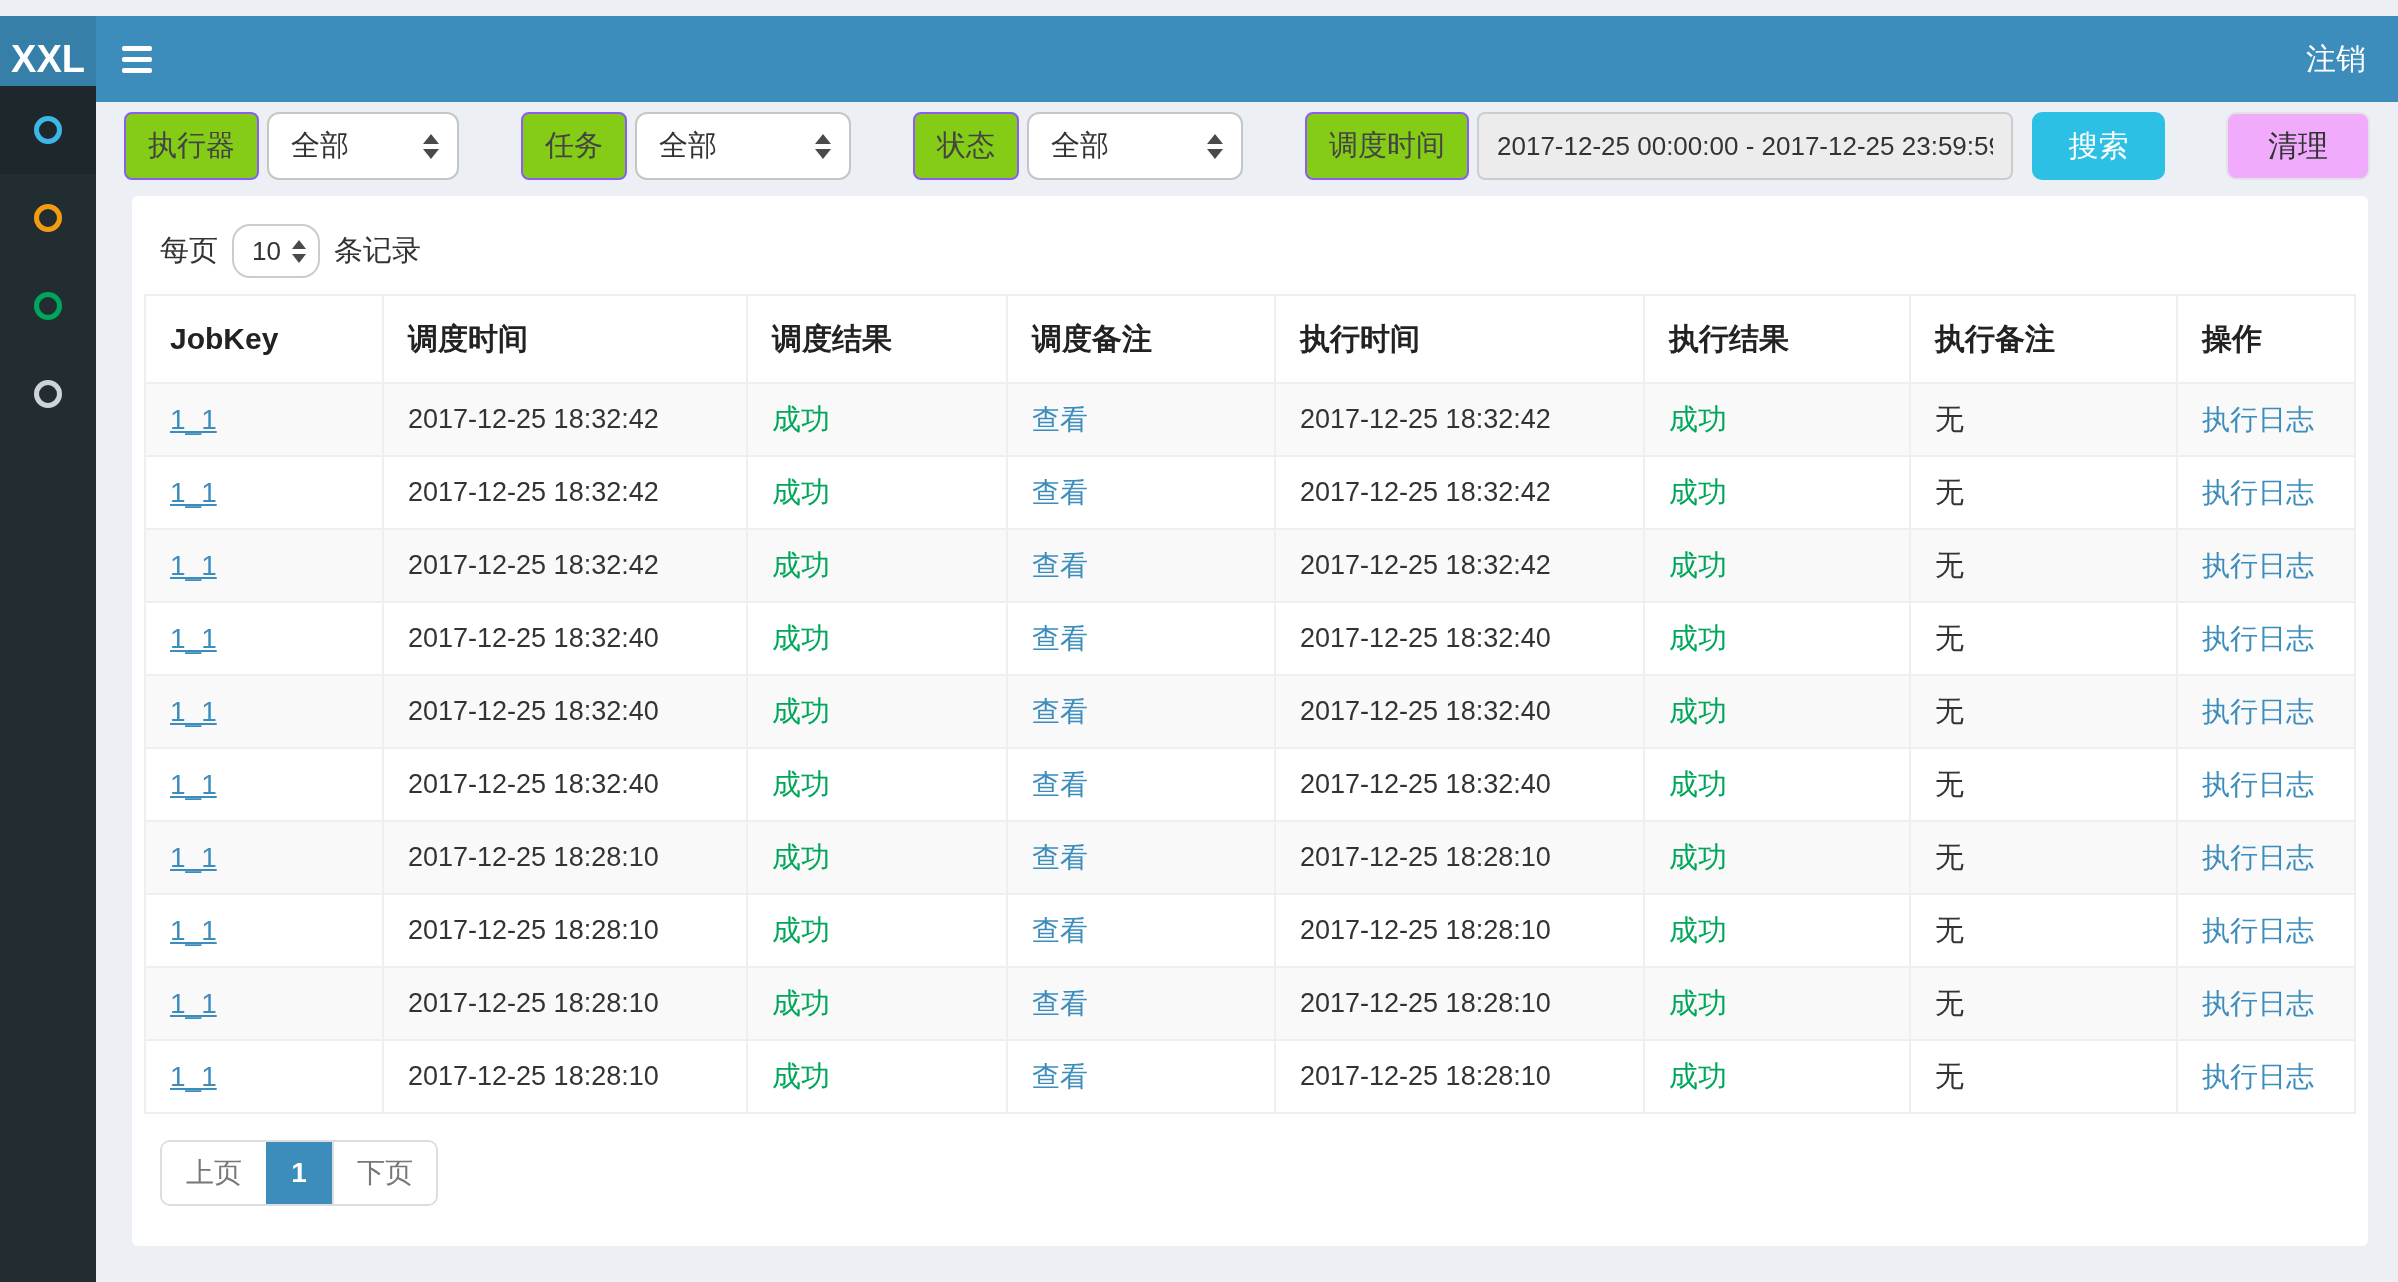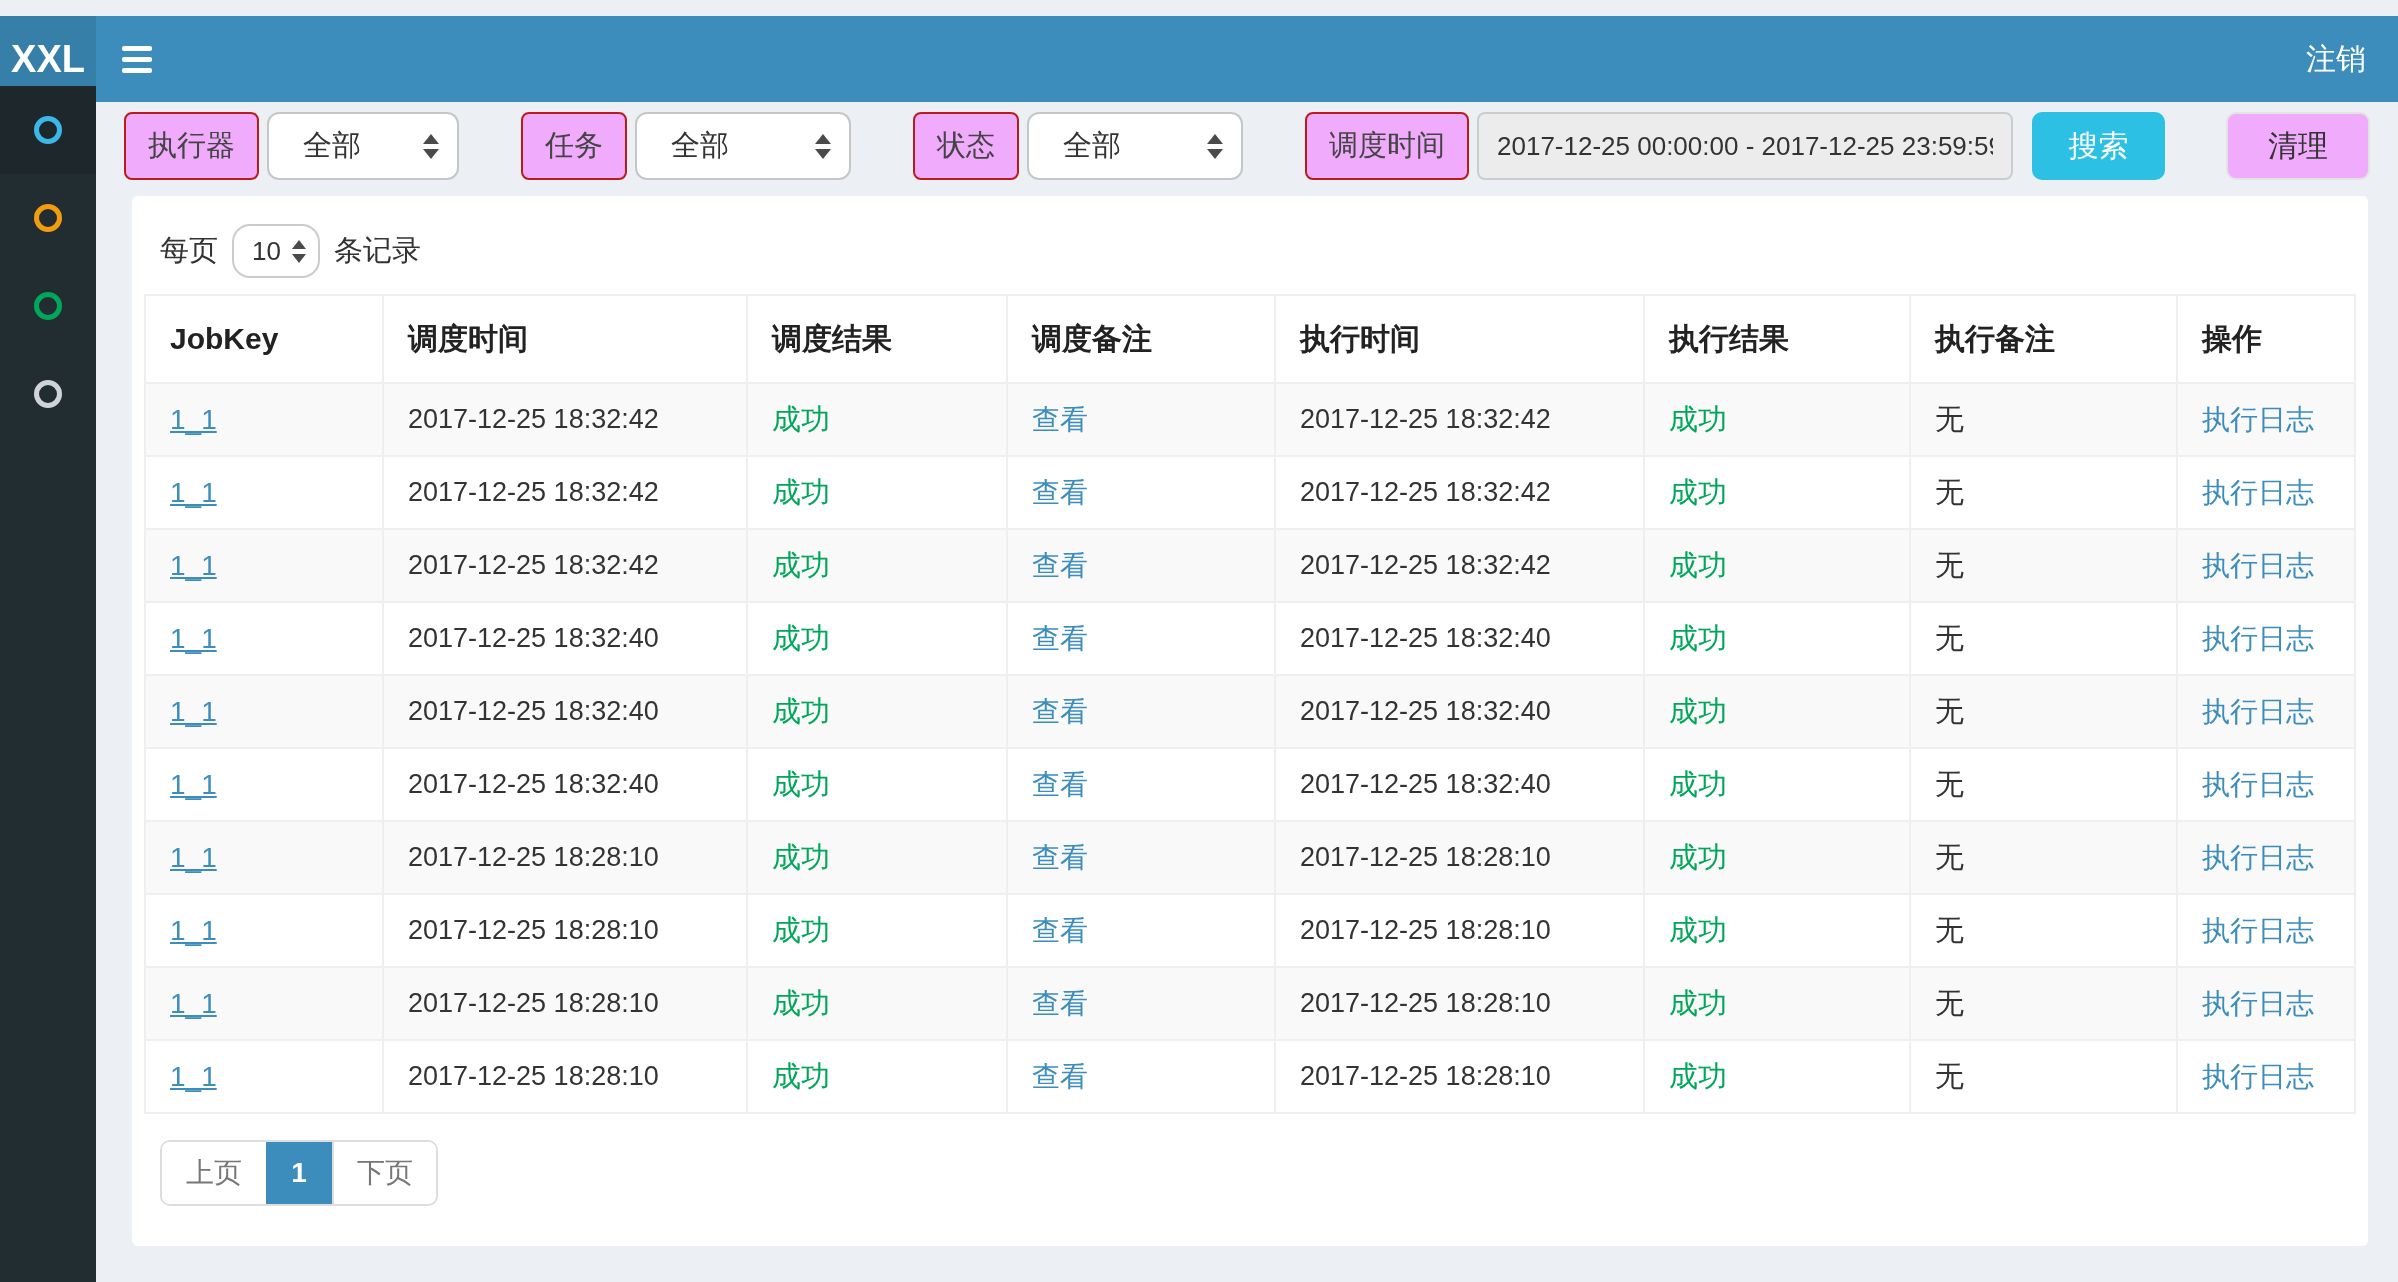--- a/index.html
+++ b/index.html
@@ -28,26 +28,26 @@
   .content { position:absolute; top:86px; left:96px; width:2302px; height:1196px; padding:26px 28px 0 28px; }
 
   .page-header { padding:8px 0 26px 0; }
   .page-title { font-size:42px; font-weight:600; color:#2f2f2f; display:inline; }
   .page-subtitle { font-size:28px; color:#8a8a8a; display:inline; margin-left:14px; font-weight:400; }
 
   
   .filters { display:flex; align-items:center; height:68px; margin-bottom:16px; }
   .fgroup { display:flex; align-items:center; }
   .addon {
-    height:68px; background:#f0abfc; border:2px solid #b91c1c; border-radius:8px;
+    height:68px; background:#84cc16; border:2px solid #8b5cf6; border-radius:8px;
     display:flex; align-items:center; padding:0 22px; font-size:29px; color:#444; white-space:nowrap;
   }
   .selectbox {
     height:68px; background:#fff; border:2px solid #c6c6c6; border-radius:12px; margin-left:8px;
-    display:flex; align-items:center; justify-content:space-between; padding:0 18px 0 34px;
+    display:flex; align-items:center; justify-content:space-between; padding:0 18px 0 22px;
     font-size:29px; color:#333; cursor:pointer;
   }
   .selectbox .val { white-space:nowrap; }
   .stepper { display:flex; flex-direction:column; gap:5px; margin-left:20px; }
   .stepper .up { width:0; height:0; border-left:8px solid transparent; border-right:8px solid transparent; border-bottom:10px solid #4a4a4a; }
   .stepper .down { width:0; height:0; border-left:8px solid transparent; border-right:8px solid transparent; border-top:10px solid #4a4a4a; }
   .w-sel { width:192px; }
   .w-sel2 { width:216px; }
   .gap { width:62px; }
   .date-input {

